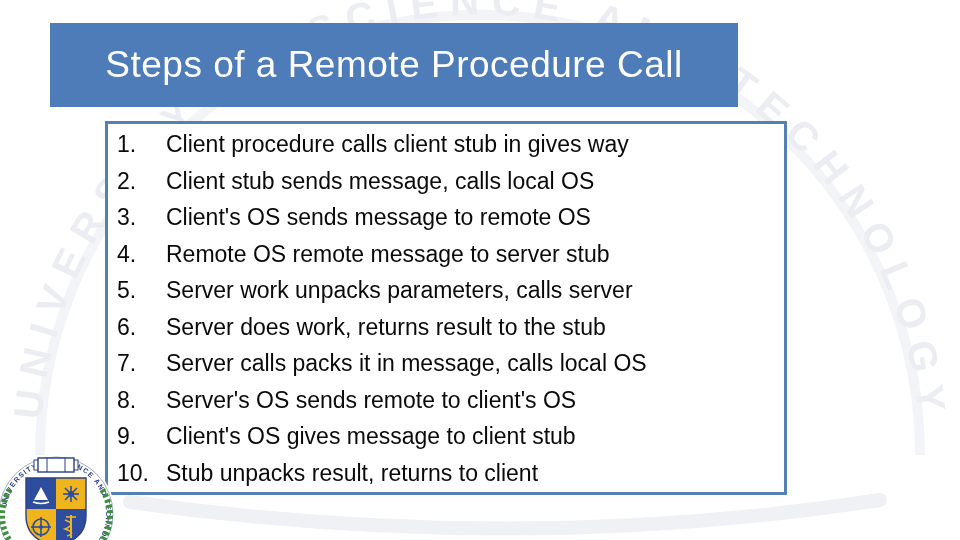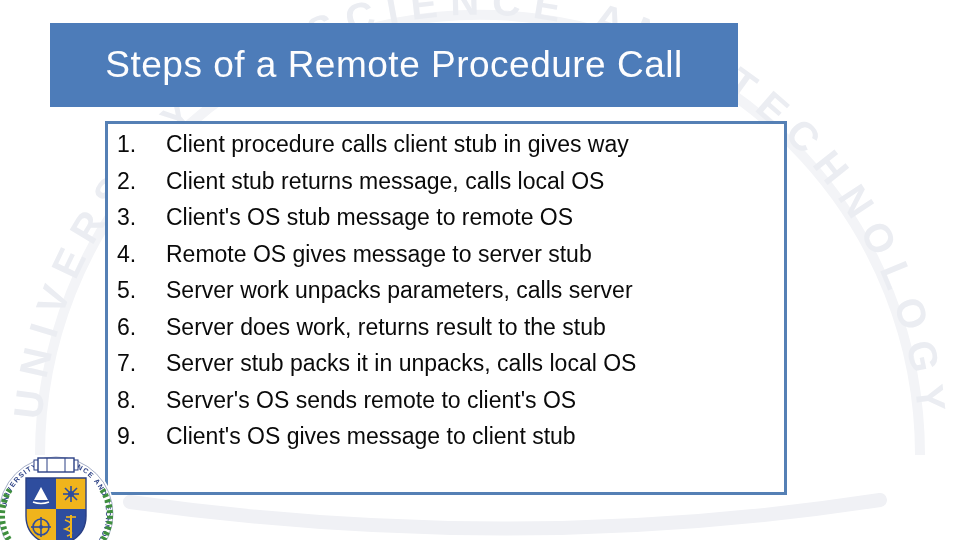--- a/index.html
+++ b/index.html
@@ -73,49 +73,53 @@
 
   <div class="content-box">
     <div>
 
     <div class="step-row">
         <span class="step-num">1.</span>
         <span class="step-text">Client procedure calls client stub in gives way</span>
       </div>
         <div class="step-row">
         <span class="step-num">2.</span>
-        <span class="step-text">Client stub returns message, calls local OS</span>
+        <span class="step-text">Client stub sends message, calls local OS</span>
       </div>
         <div class="step-row">
         <span class="step-num">3.</span>
-        <span class="step-text">Client's OS stub message to remote OS</span>
+        <span class="step-text">Client's OS sends message to remote OS</span>
       </div>
         <div class="step-row">
         <span class="step-num">4.</span>
-        <span class="step-text">Remote OS gives message to server stub</span>
+        <span class="step-text">Remote OS remote message to server stub</span>
       </div>
         <div class="step-row">
         <span class="step-num">5.</span>
         <span class="step-text">Server work unpacks parameters, calls server</span>
       </div>
         <div class="step-row">
         <span class="step-num">6.</span>
         <span class="step-text">Server does work, returns result to the stub</span>
       </div>
         <div class="step-row">
         <span class="step-num">7.</span>
-        <span class="step-text">Server stub packs it in unpacks, calls local OS</span>
+        <span class="step-text">Server calls packs it in message, calls local OS</span>
       </div>
         <div class="step-row">
         <span class="step-num">8.</span>
         <span class="step-text">Server's OS sends remote to client's OS</span>
       </div>
         <div class="step-row">
         <span class="step-num">9.</span>
         <span class="step-text">Client's OS gives message to client stub</span>
+      </div>
+        <div class="step-row">
+        <span class="step-num">10.</span>
+        <span class="step-text">Stub unpacks result, returns to client</span>
       </div>
       </div>
   </div>
 
   <svg class="logo" viewBox="0 0 124 124">
     <defs>
       <path id="logo-circle" d="M 12 62 A 50 50 0 1 1 112 62 A 50 50 0 1 1 12 62"></path>
       <clipPath id="shield-clip">
         <path d="M 32 26 H 92 V 64 Q 92 88 62 94 Q 32 88 32 64 Z"></path>
       </clipPath>

